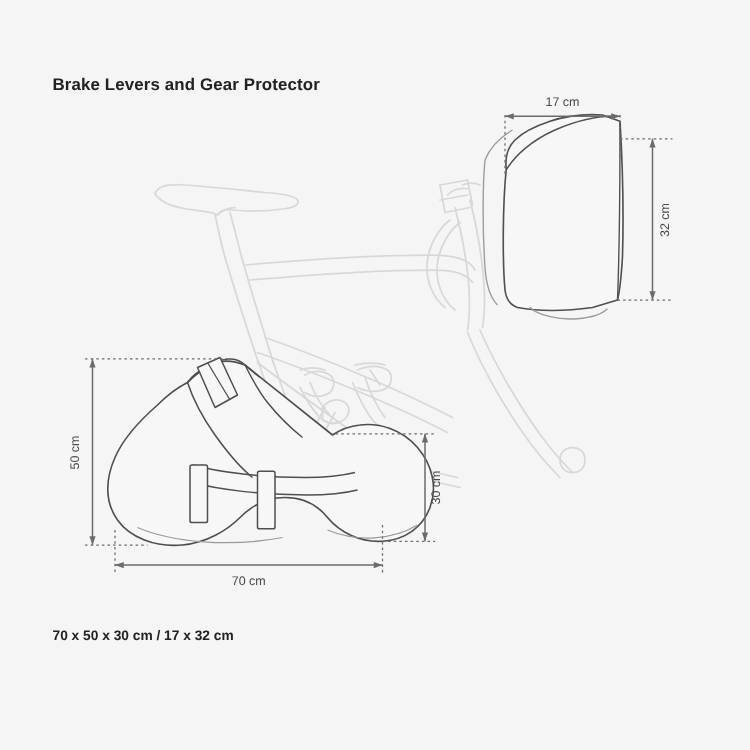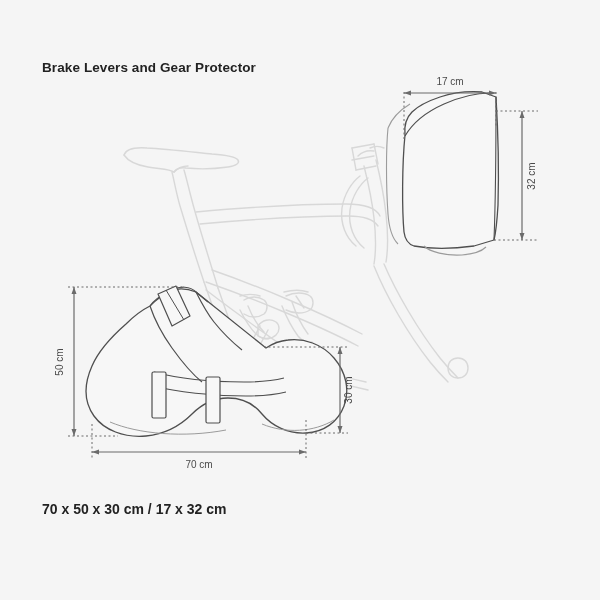--- a/index.html
+++ b/index.html
@@ -27,21 +27,21 @@
     font-size: 13.5px;
     font-weight: bold;
     color: #222222;
     letter-spacing: 0.1px;
     white-space: nowrap;
   }
   .spec-block {
     position: absolute;
     left: 42px;
     top: 500px;
-    font-size: 14px;
+    font-size: 11px;
     font-weight: bold;
     color: #222222;
     line-height: 18px;
   }
   .spec-line {
     white-space: nowrap;
   }
   #diagram {
     position: absolute;
     left: 0;

